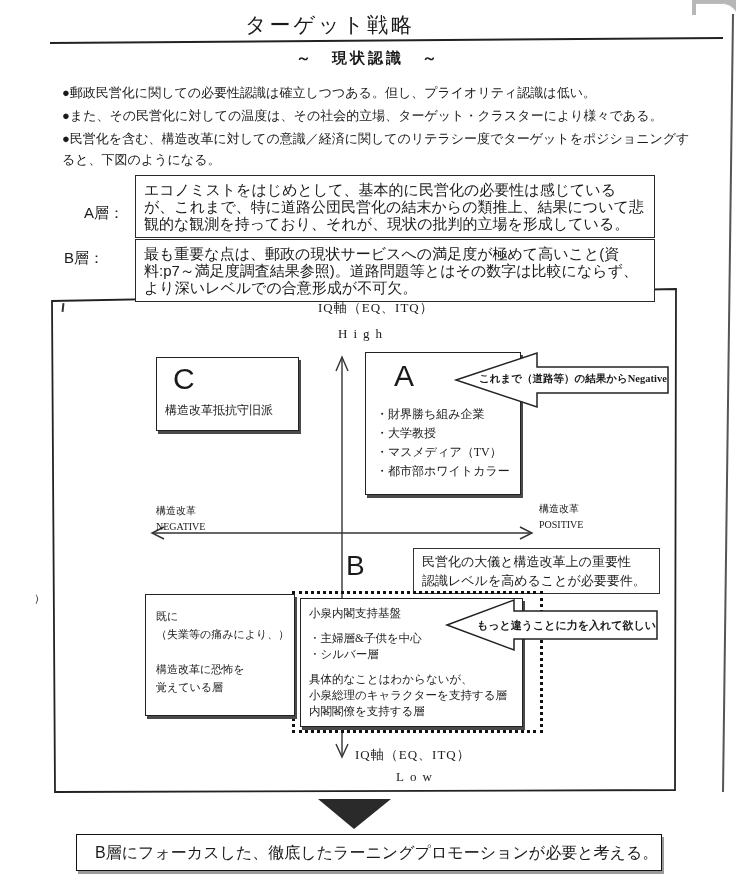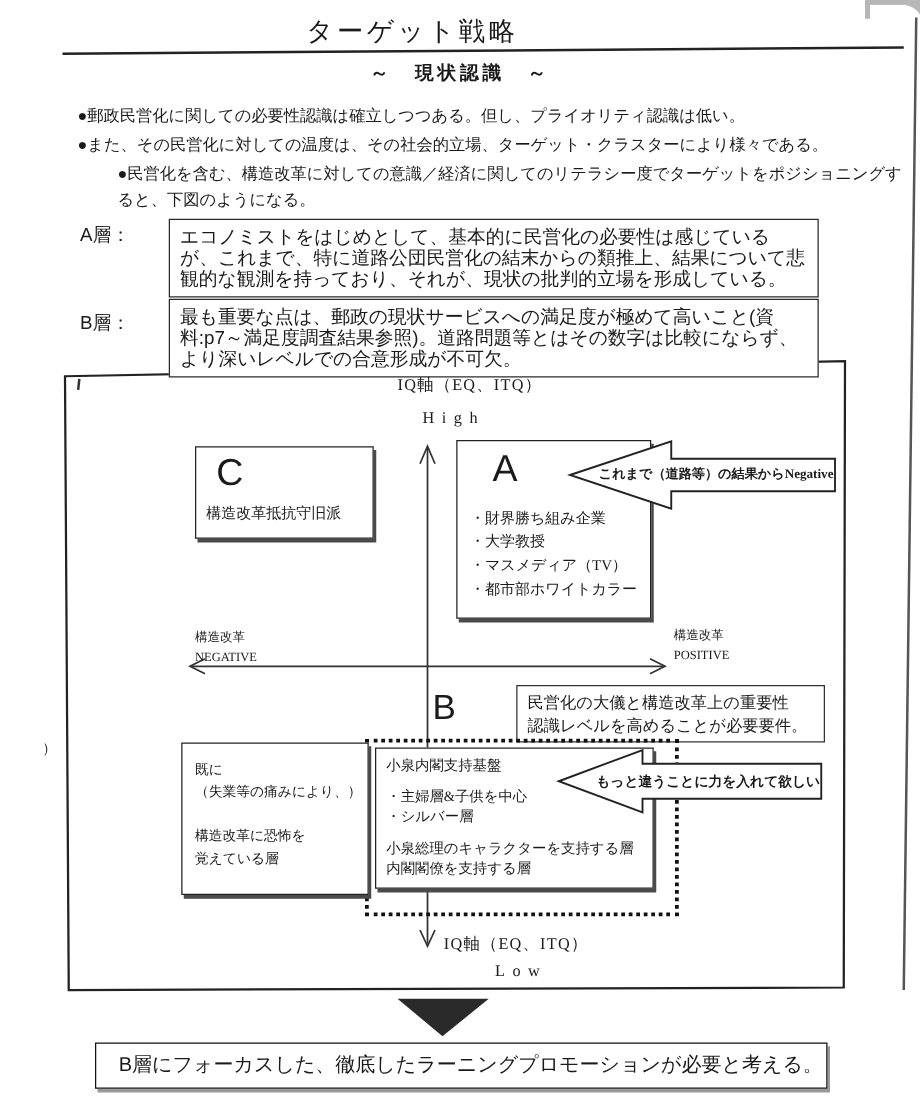--- a/index.html
+++ b/index.html
@@ -12,24 +12,24 @@
   .serif{font-family:"Liberation Serif",serif;}
   .nowrap{white-space:nowrap;}
   .z1{z-index:1;} .z2{z-index:2;} .z3{z-index:3;} .z4{z-index:4;font-weight:bold;}
 
   .title{top:11px;left:0;width:660px;text-align:center;font-size:21px;
          letter-spacing:3px;font-family:"Liberation Serif",serif;}
   .subtitle{top:49px;left:0;width:736px;text-align:center;font-size:15px;
             letter-spacing:3px;font-weight:bold;}
 
   .bullet{left:62px;width:640px;font-size:13px;line-height:21px;}
-  .b1{top:82px;} .b2{top:105px;} .b3{top:128px;margin-left:32px;}
+  .b1{top:82px;} .b2{top:105px;} .b3{top:128px;}
 
   .layer-label{left:64px;font-size:15px;}
-  .la{top:179px;} .lb{top:249px;}
+  .la{top:204px;margin-left:20px;} .lb{top:249px;}
   .layer-box{left:135px;width:502px;border:1.3px solid #2a2a2a;background:#fff;
              padding:5px 8px;font-size:15px;line-height:17px;}
   .boxa{top:175px;} .boxb{top:239px;}
 
   .diagram-text{font-size:13px;letter-spacing:1px;font-family:"Liberation Serif",serif;}
   .hl-spaced{letter-spacing:6px;font-size:13px;font-family:"Liberation Serif",serif;}
 
   .map-box{background:#fff;border:1.5px solid #222;box-shadow:2px 3px 0 #4a4a4a;}
   .big-letter{font-family:"Liberation Sans",sans-serif;font-size:30px;line-height:30px;}
 
@@ -158,20 +158,21 @@
   <div class="nowrap">構造改革に恐怖を</div>
   <div class="nowrap">覚えている層</div>
 </div>
 
 <div class="abs innerbox z2">
   <div class="nowrap">小泉内閣支持基盤</div>
   <div class="gap"></div>
   <div class="nowrap">・主婦層&amp;子供を中心</div>
   <div class="nowrap">・シルバー層</div>
   <div class="gap"></div>
+  <div class="nowrap">具体的なことはわからないが、</div>
   <div class="nowrap">小泉総理のキャラクターを支持する層</div>
   <div class="nowrap">内閣閣僚を支持する層</div>
 </div>
 
 <svg class="z3" width="736" height="878" viewBox="0 0 736 878">
   <polygon points="456,380 537,353 537,367 668,367 668,393 537,393 537,407" fill="#ffffff" stroke="#222" stroke-width="1.5"></polygon>
   <polygon points="447,625 514,600 514,611 657,611 657,639 514,639 514,650" fill="#ffffff" stroke="#222" stroke-width="1.5"></polygon>
   <polygon points="318,799 391,799 354,829" fill="#2a2a2a"></polygon>
 </svg>
 

